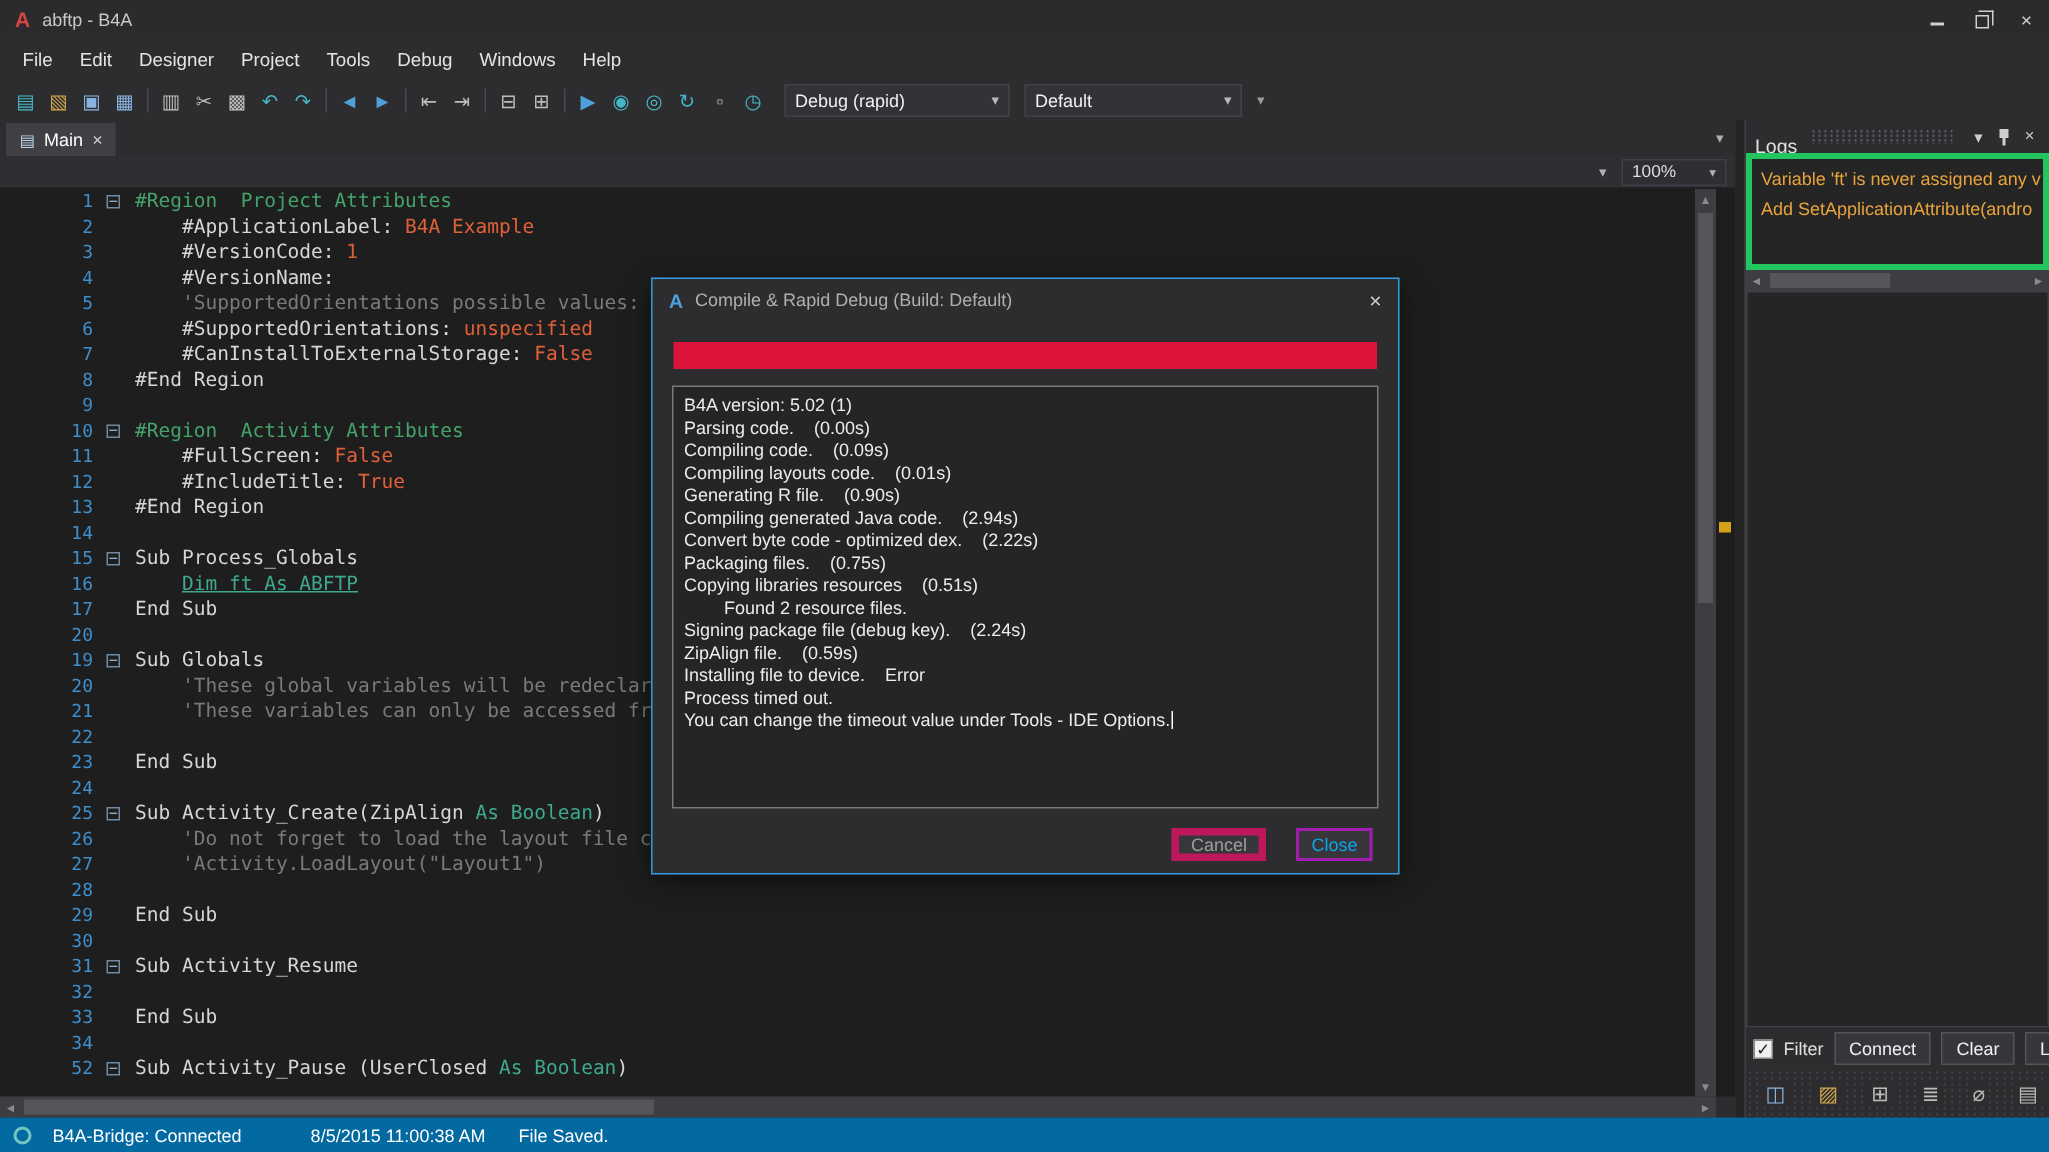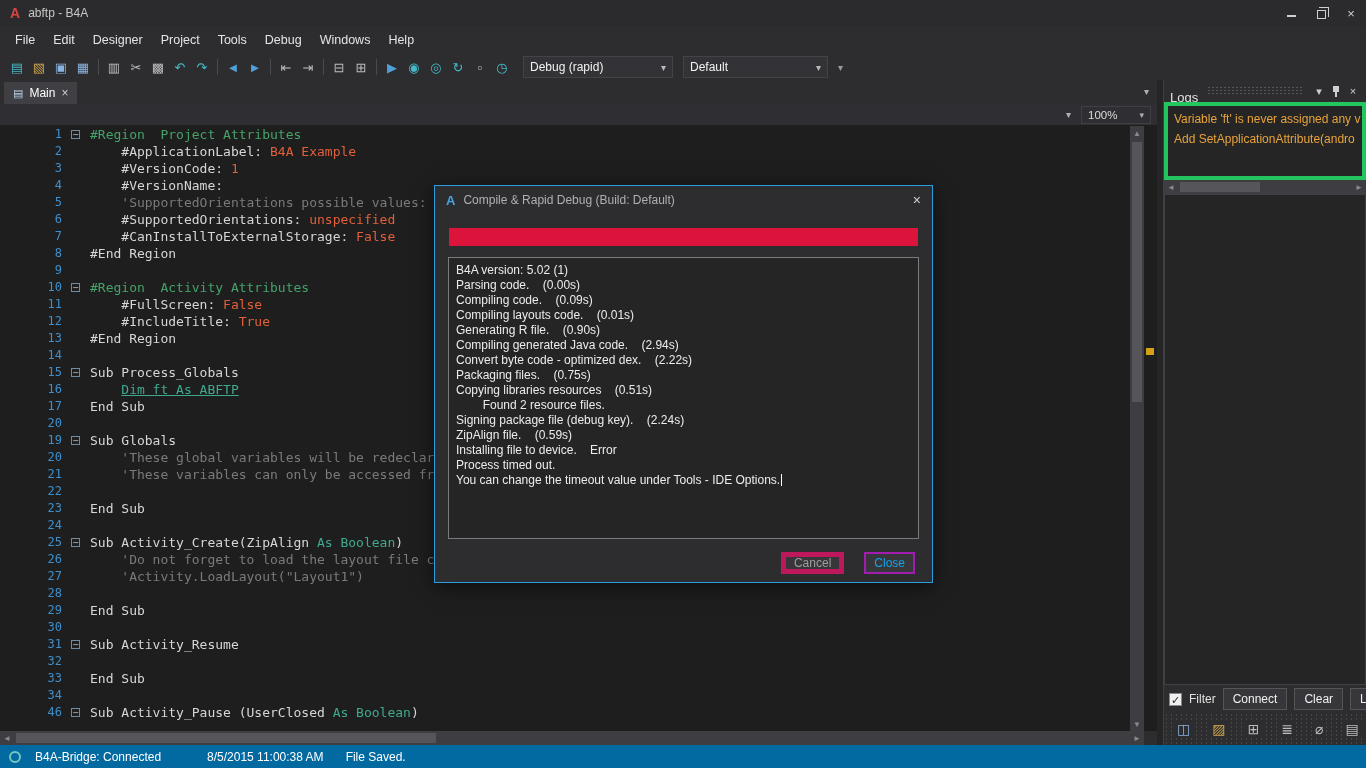--- a/index.html
+++ b/index.html
@@ -240,21 +240,21 @@
             <div class="cl"><span class="ln">25</span><span class="foldc"><span class="foldbox">−</span></span><span class="ct"><span class="tk-k">Sub Activity_Create(ZipAlign </span><span class="tk-t">As Boolean</span><span class="tk-k">)</span></span></div>
             <div class="cl"><span class="ln">26</span><span class="foldc"></span><span class="ct"><span class="tk-c">    'Do not forget to load the layout file create</span></span></div>
             <div class="cl"><span class="ln">27</span><span class="foldc"></span><span class="ct"><span class="tk-c">    'Activity.LoadLayout("Layout1")</span></span></div>
             <div class="cl"><span class="ln">28</span><span class="foldc"></span><span class="ct"></span></div>
             <div class="cl"><span class="ln">29</span><span class="foldc"></span><span class="ct"><span class="tk-k">End Sub</span></span></div>
             <div class="cl"><span class="ln">30</span><span class="foldc"></span><span class="ct"></span></div>
             <div class="cl"><span class="ln">31</span><span class="foldc"><span class="foldbox">−</span></span><span class="ct"><span class="tk-k">Sub Activity_Resume</span></span></div>
             <div class="cl"><span class="ln">32</span><span class="foldc"></span><span class="ct"></span></div>
             <div class="cl"><span class="ln">33</span><span class="foldc"></span><span class="ct"><span class="tk-k">End Sub</span></span></div>
             <div class="cl"><span class="ln">34</span><span class="foldc"></span><span class="ct"></span></div>
-            <div class="cl"><span class="ln">46</span><span class="foldc"><span class="foldbox">−</span></span><span class="ct"><span class="tk-k">Sub Activity_Pause (UserClosed </span><span class="tk-t">As Boolean</span><span class="tk-k">)</span></span></div>
+            <div class="cl"><span class="ln">52</span><span class="foldc"><span class="foldbox">−</span></span><span class="ct"><span class="tk-k">Sub Activity_Pause (UserClosed </span><span class="tk-t">As Boolean</span><span class="tk-k">)</span></span></div>
           </div>
       </div>
 
       <div class="vscroll">
         <span class="arr up">▲</span>
         <span class="vthumb"></span>
         <span class="arr down">▼</span>
       </div>
       <span class="warn-marker"></span>
 

